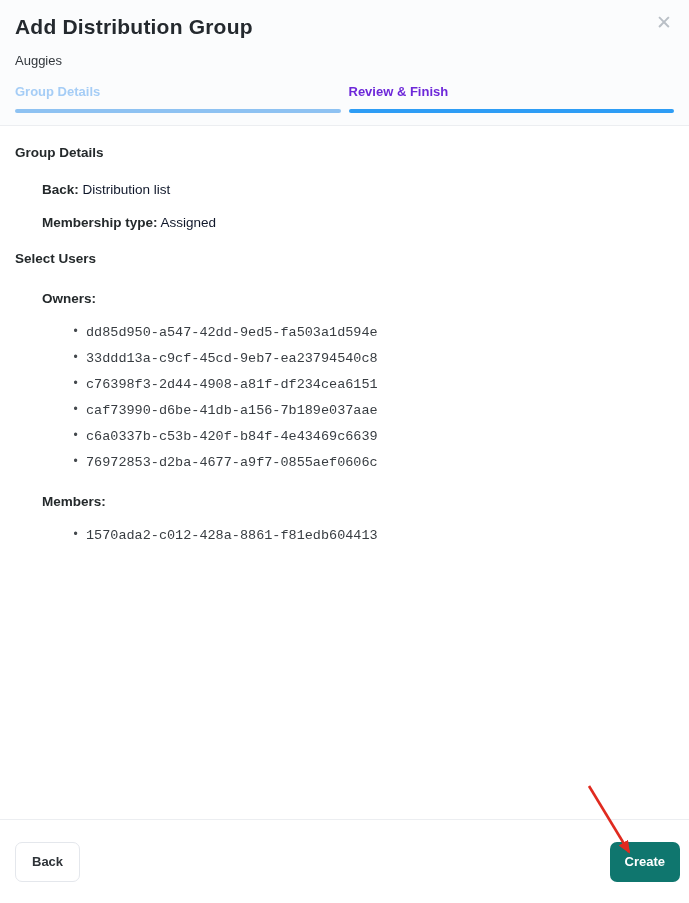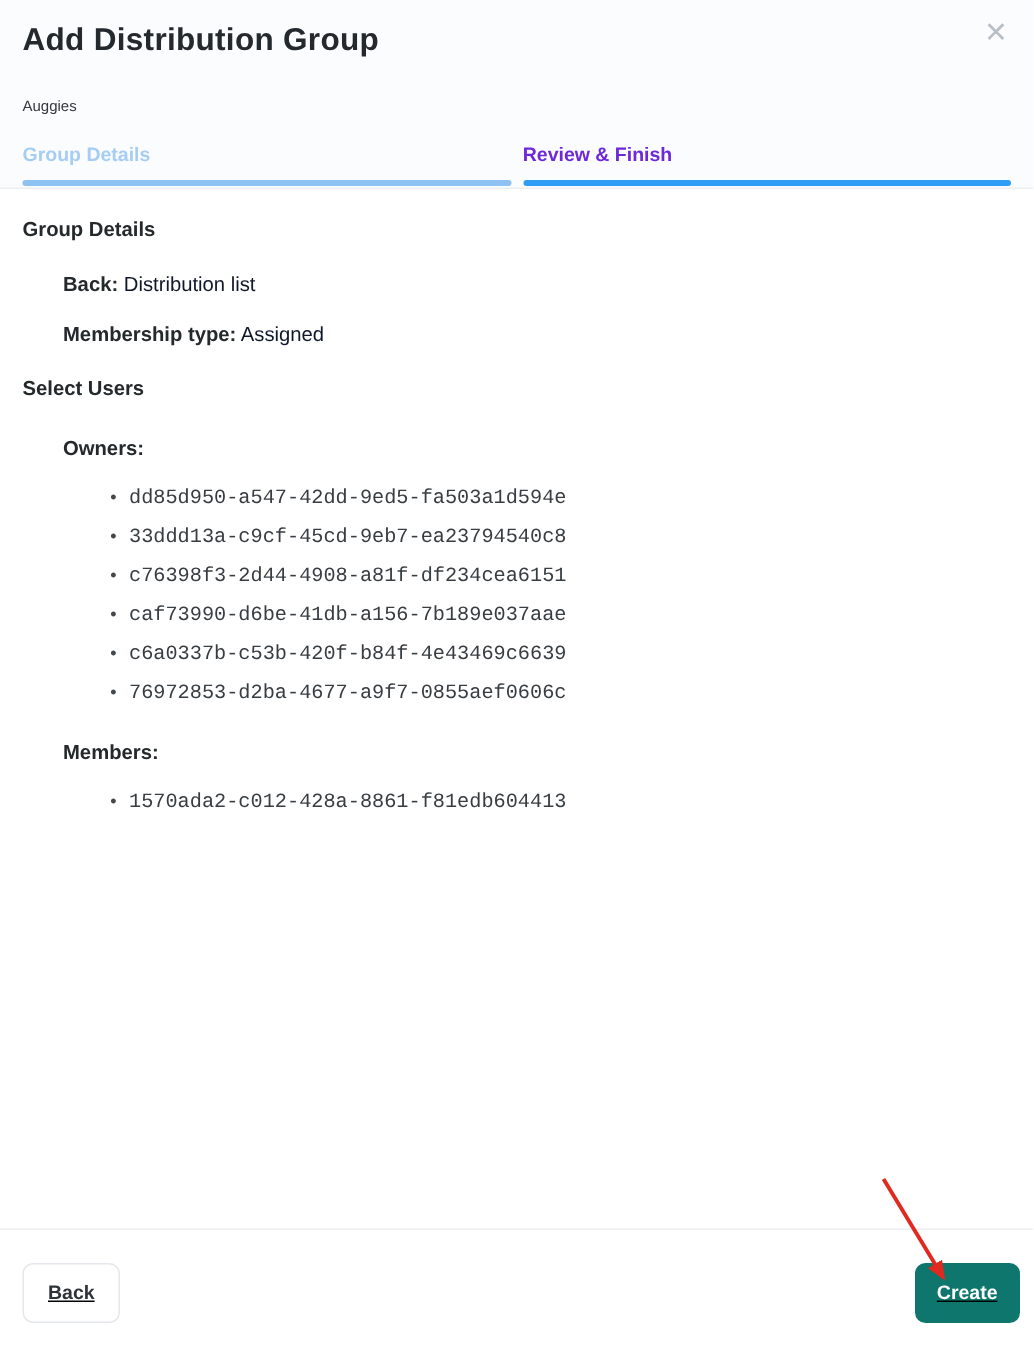--- a/index.html
+++ b/index.html
@@ -26,22 +26,22 @@
     position: relative;
   }
   .modal-title {
     font-size: 21px;
     font-weight: 700;
     color: #24292e;
     letter-spacing: 0.2px;
     line-height: 26px;
   }
   .modal-subtitle {
-    margin-top: 24px;
-    font-size: 10px;
+    margin-top: 13px;
+    font-size: 13px;
     color: #33383d;
     line-height: 15px;
   }
   .close-btn {
     position: absolute;
     top: 12px; right: 14px;
     width: 22px; height: 22px;
     border: none; background: transparent;
     font-size: 19px; line-height: 22px;
     color: #b9bfc6;
@@ -120,21 +120,20 @@
     position: absolute;
     left: 0; right: 0; bottom: 0;
     height: 84px;
     border-top: 1px solid #eceef1;
     background: #ffffff;
     display: flex;
     align-items: center;
     justify-content: space-between;
     padding: 0 9px 0 15px;
     box-sizing: border-box;
-    text-decoration: underline;
   }
   .btn {
     font-family: "Liberation Sans", sans-serif;
     font-size: 13px;
     font-weight: 700;
     border-radius: 7px;
     height: 40px;
     cursor: pointer;
   }
   .btn-back {

